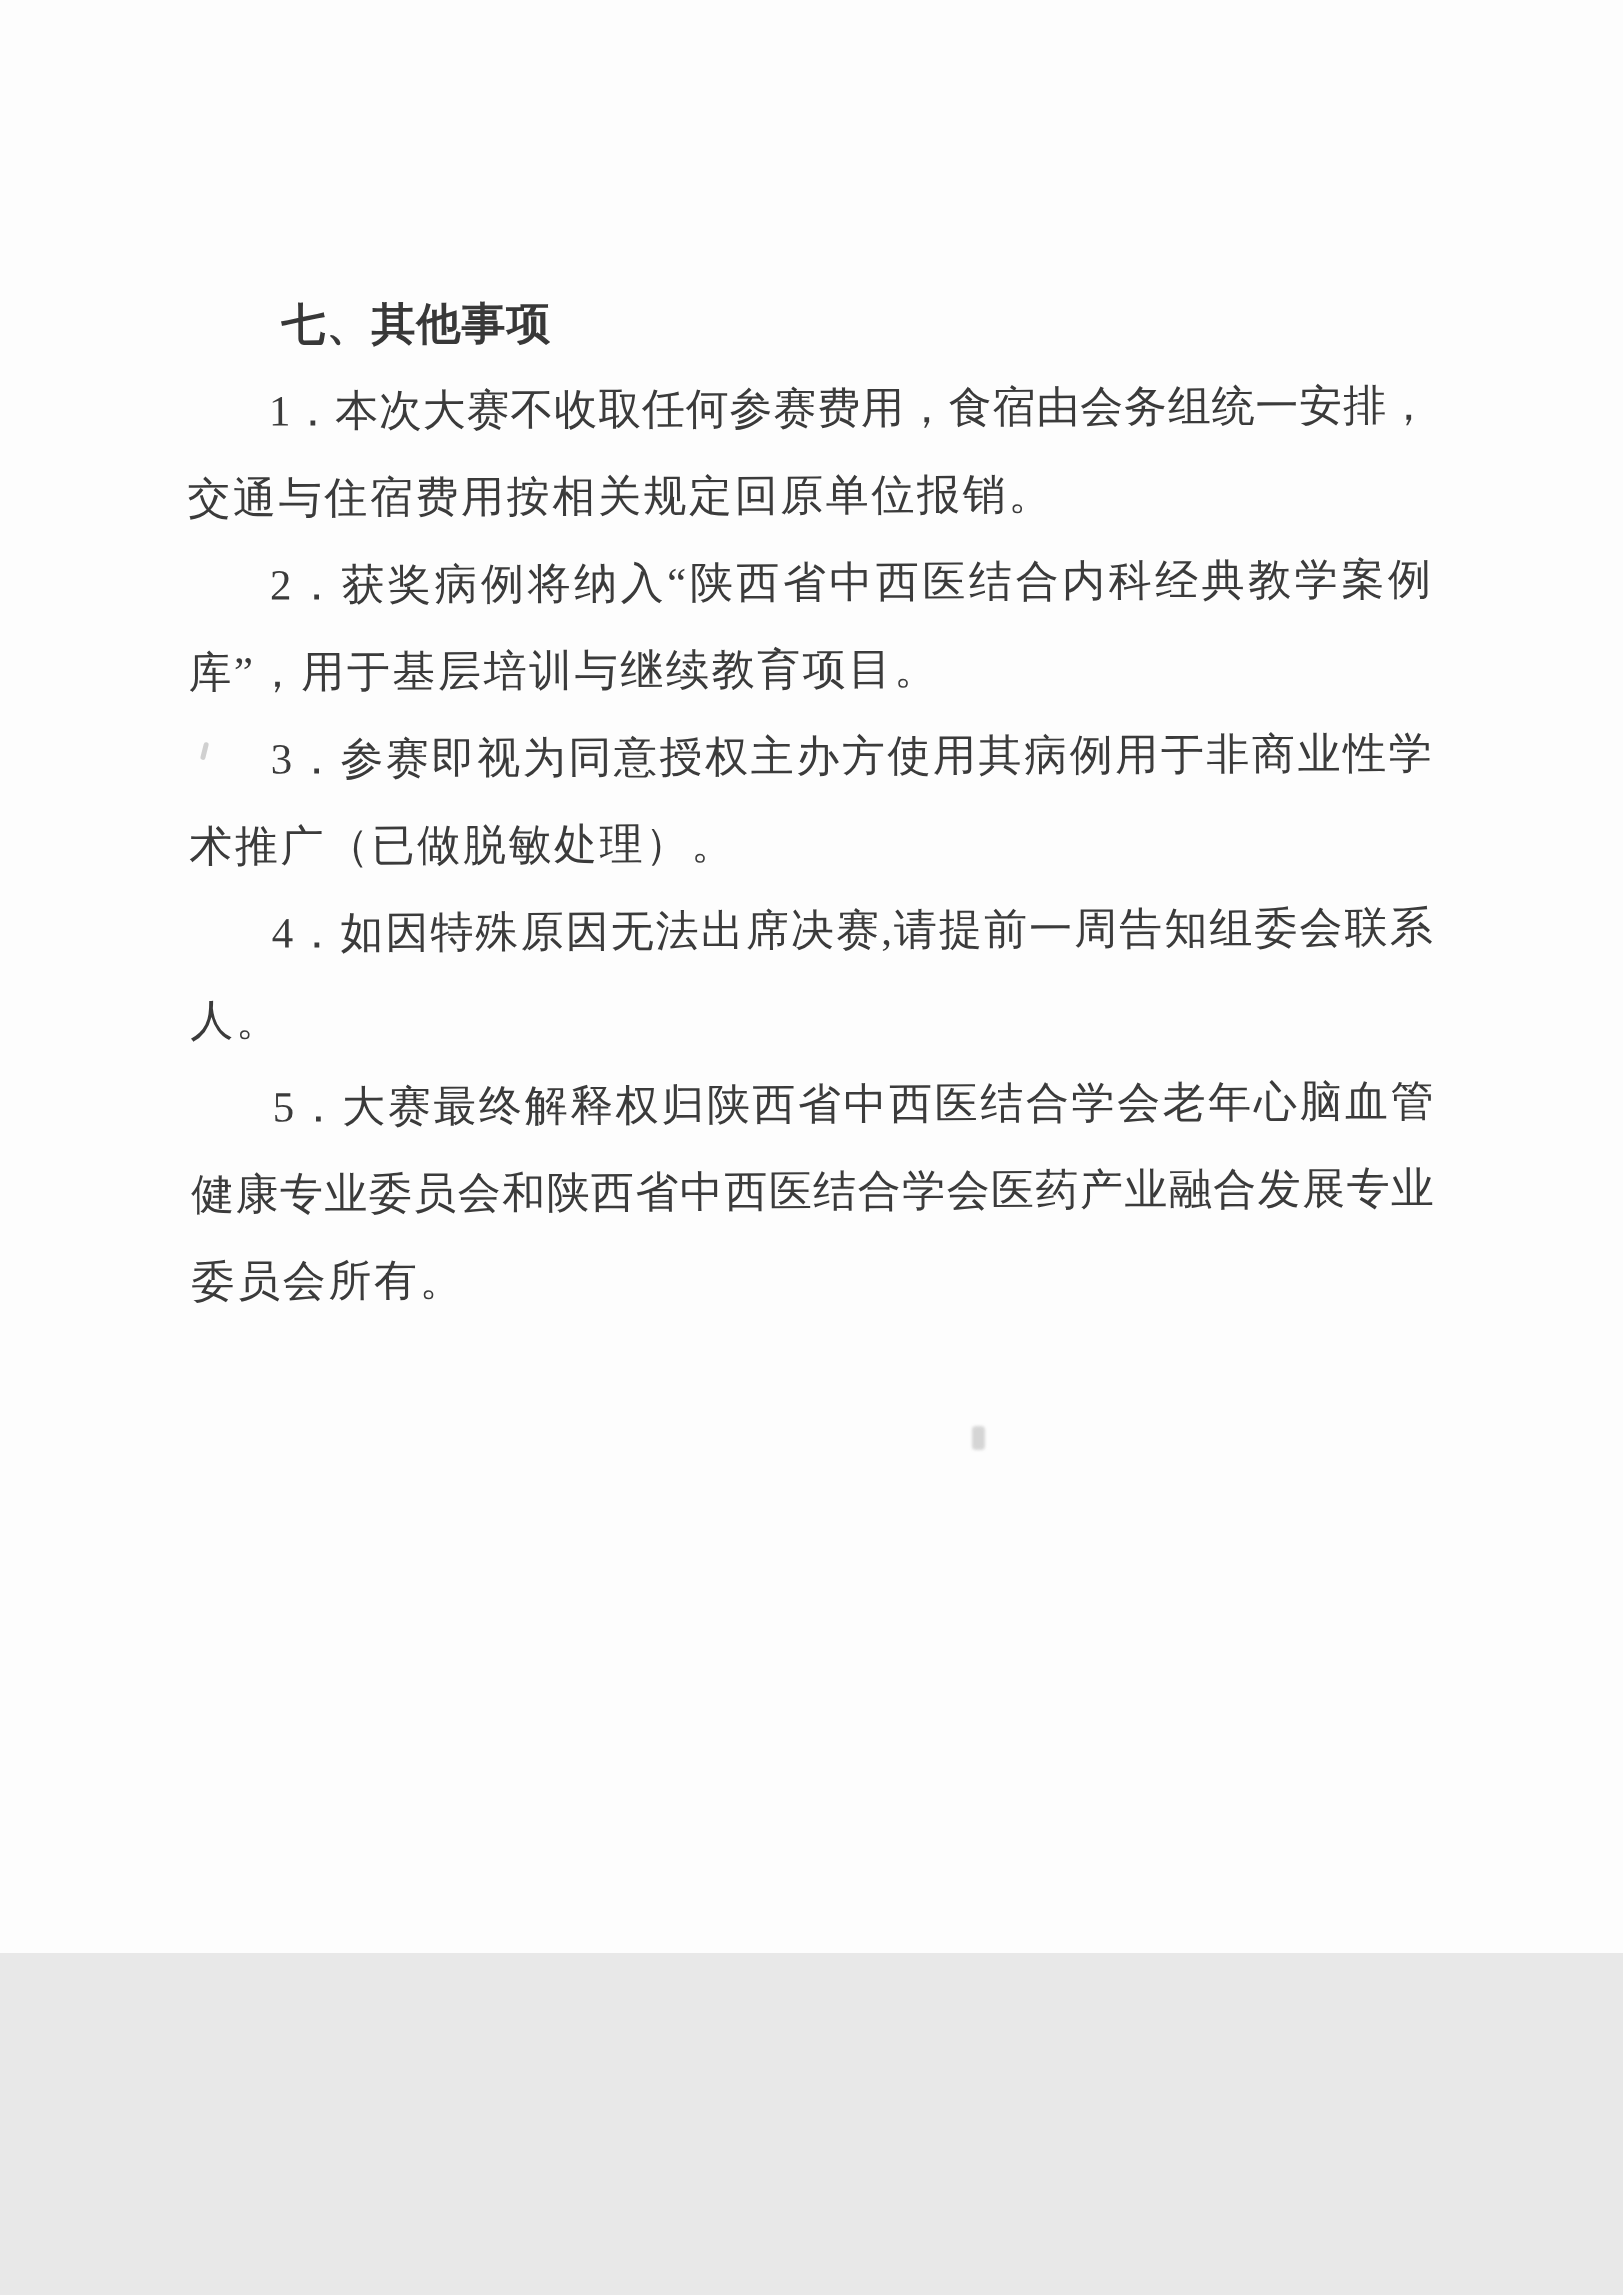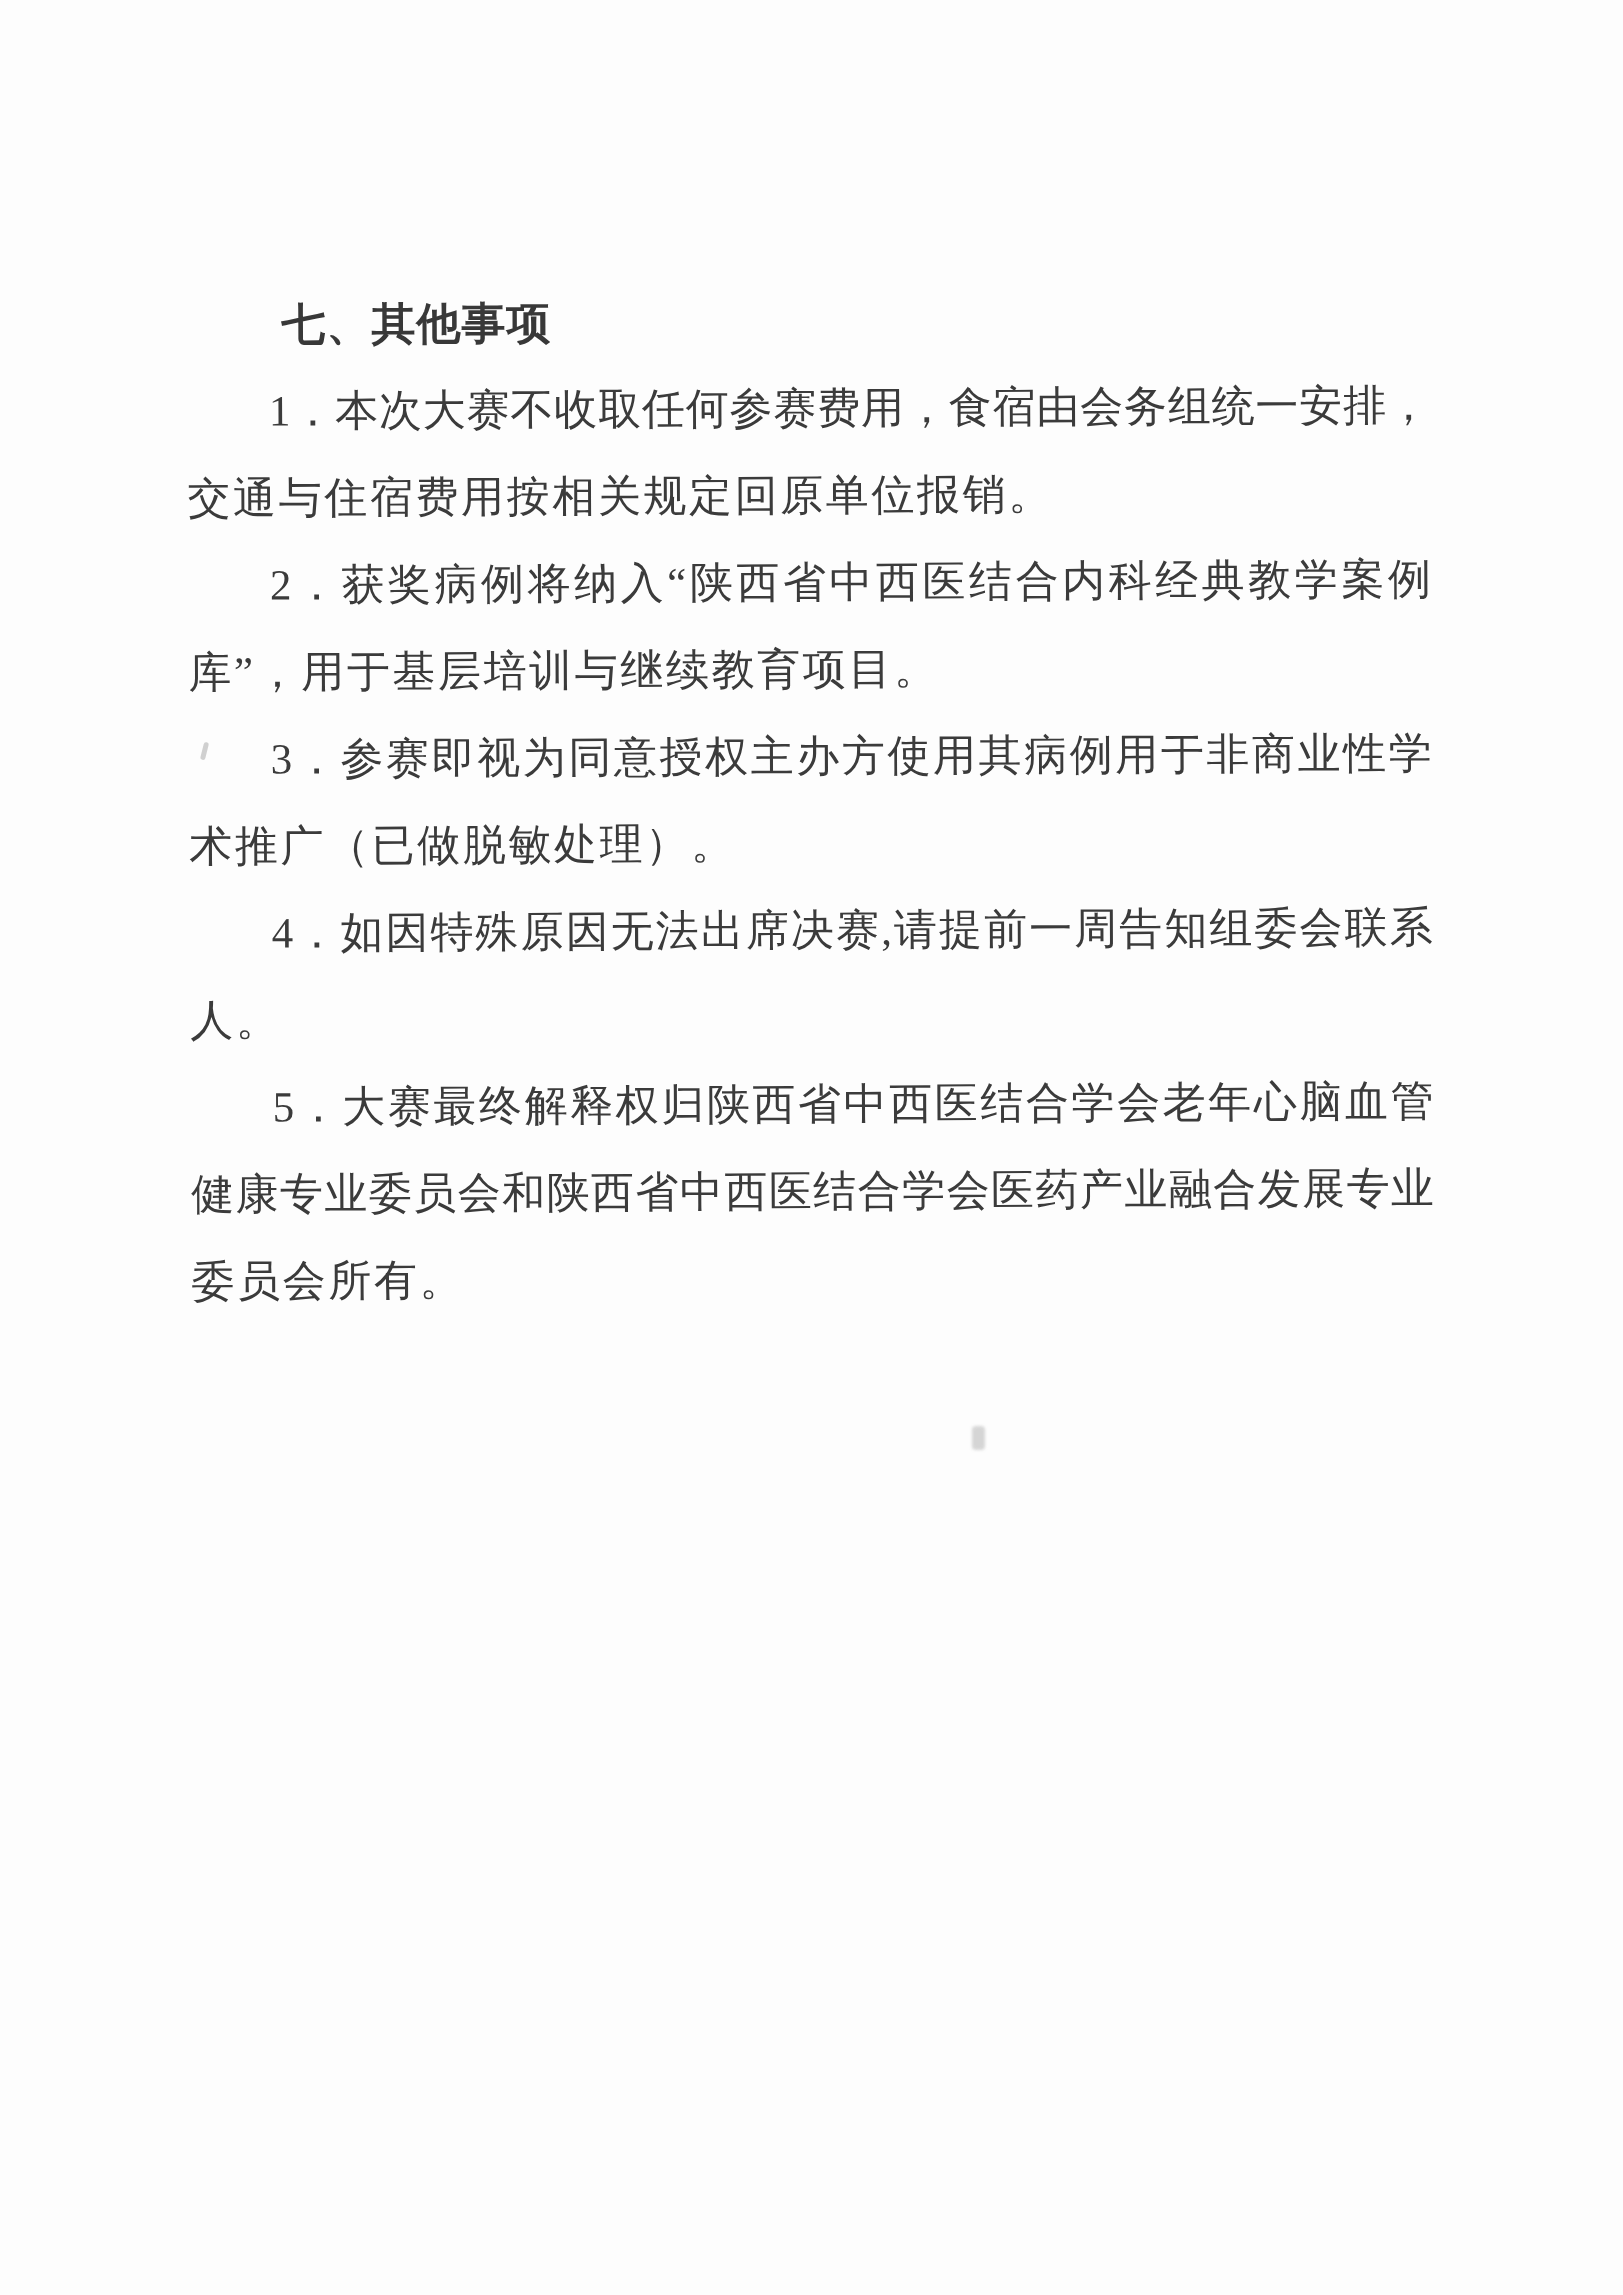--- a/index.html
+++ b/index.html
@@ -3,21 +3,21 @@
 <meta charset="utf-8">
 <style>
   html, body {
     margin: 0;
     padding: 0;
     background: #e8e8e8;
   }
   .page {
     position: relative;
     width: 1623px;
-    height: 2295px;
+    height: 1953px;
     background: #fdfdfd;
     overflow: hidden;
     font-family: "Liberation Serif", serif;
   }
   .content {
     position: absolute;
     left: 189px;
     top: 281px;
     width: 1243px;
     color: #3b3b3b;

